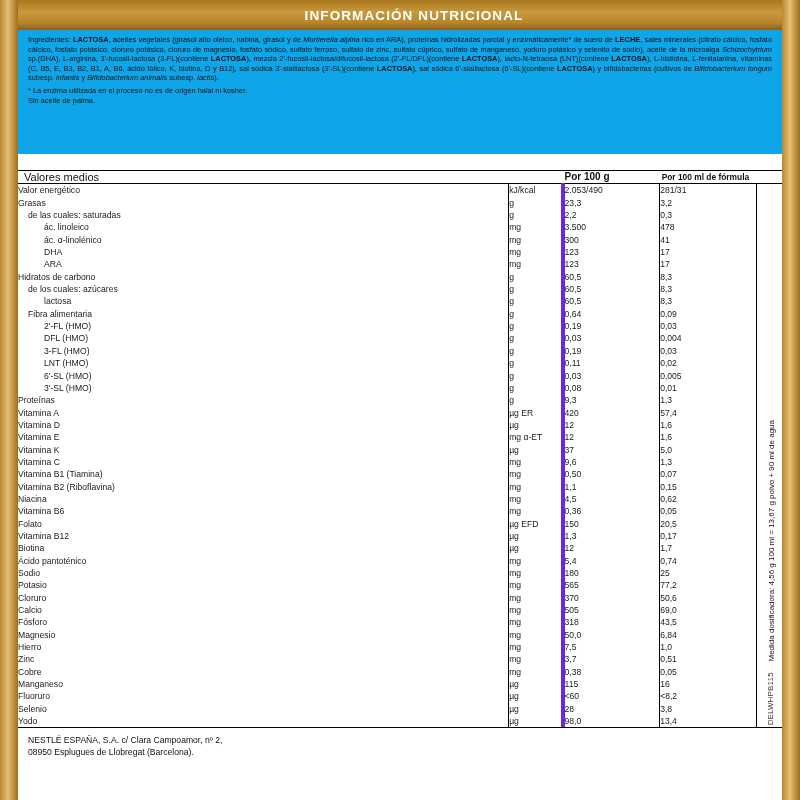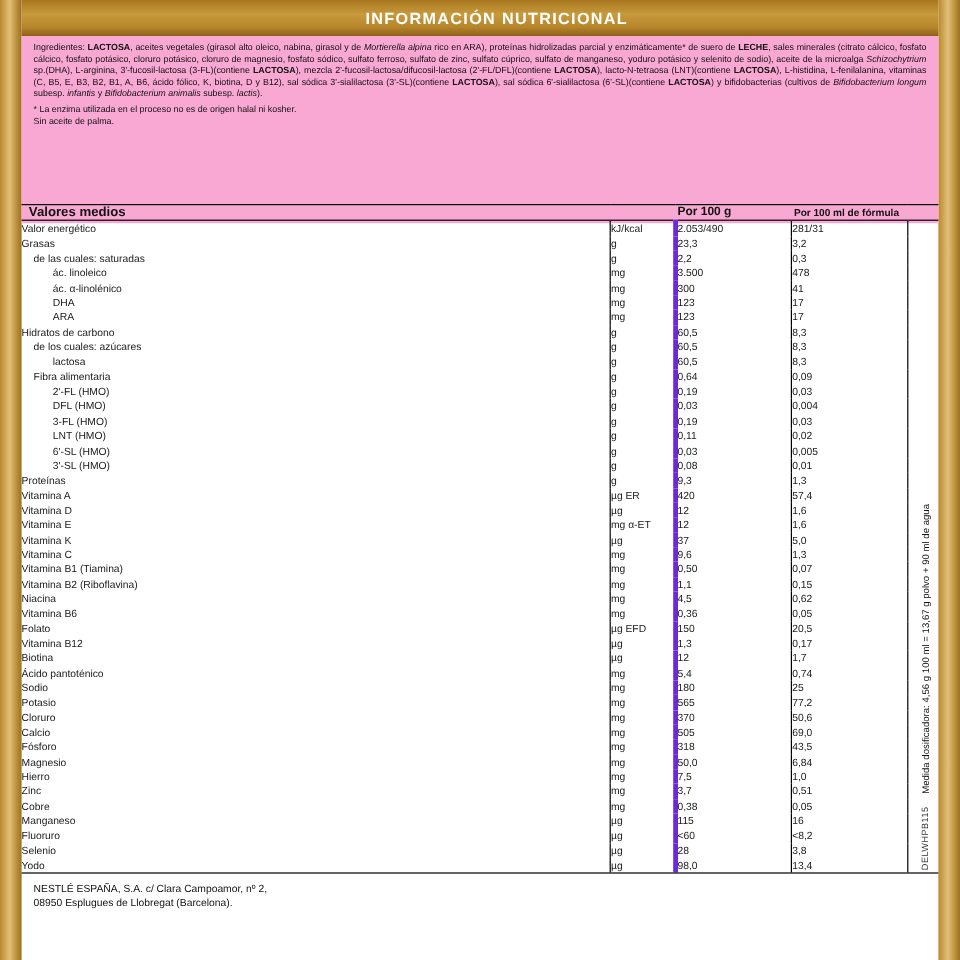--- a/index.html
+++ b/index.html
@@ -27,22 +27,22 @@
     position:absolute;left:0;top:0;width:764px;height:30px;
     background:linear-gradient(to bottom,#a8761f,#c79a3c 40%,#b7862b 75%,#8d601a);
     display:flex;align-items:center;justify-content:center;
   }
   .header .title{
     color:#ffffff;font-size:13.5px;font-weight:bold;letter-spacing:1.1px;margin-left:28px;
   }
 
   
   .ingredients{
-    position:absolute;left:0;top:30px;width:764px;height:156px;
-    background:#f9a8d4;
+    position:absolute;left:0;top:30px;width:764px;height:124px;
+    background:#0ea5e9;
     box-sizing:border-box;
     padding:5px 10px 4px 10px;
   }
   .ingredients p{
     margin:0;
     font-size:7.4px;
     line-height:9.6px;
     text-align:justify;
     color:#111;
   }
@@ -55,21 +55,21 @@
   }
   table.nut{
     border-collapse:collapse;
     width:764px;
     font-size:8.6px;
   }
   table.nut th, table.nut td{
     padding:0;height:12.35px;line-height:12.35px;vertical-align:middle;
   }
   .hdr-row th{
-    font-size:11px;font-weight:bold;text-align:left;
+    font-size:11px;font-weight:normal;text-align:left;
     border-bottom:1.6px solid #000;border-top:1.6px solid #000;
     height:18px;line-height:18px;
     color:#111;
   }
   .hdr-row th.c-name{padding-left:6px;}
   .hdr-row th.c-unit{}
   .hdr-row th.c-100g{font-size:10px;font-weight:bold;padding-left:2px;}
   .hdr-row th.c-100ml{font-size:8.4px;font-weight:bold;padding-left:2px;}
   .hdr-row th.c-side{border-left:none;}
 

